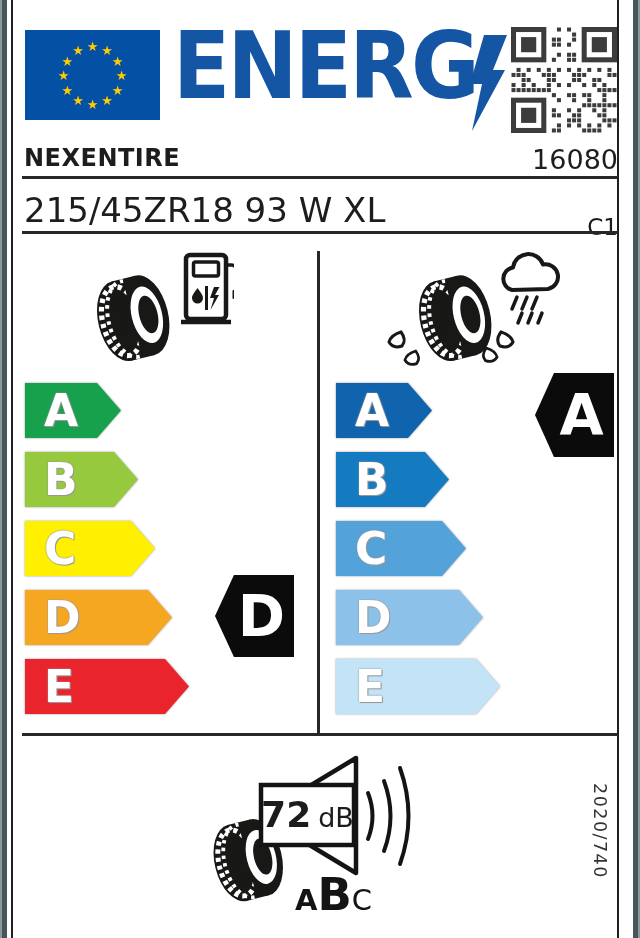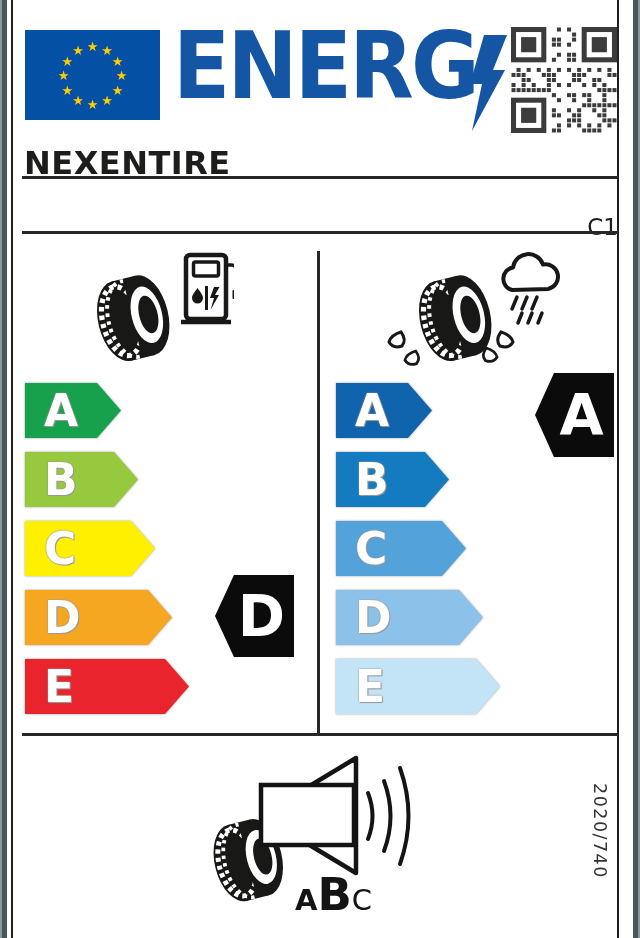--- a/index.html
+++ b/index.html
@@ -13,21 +13,21 @@
   .bline{position:absolute;top:0;height:100%;width:2px;background:#202020;}
   .bline.l{left:11px;} .bline.r{left:617px;}
 
   
   .flag{position:absolute;left:25px;top:30px;width:135px;height:90px;}
   .flag .star{position:absolute;color:#FC0;font-size:13px;transform:translate(-50%,-50%);line-height:1;}
   .energ{position:absolute;left:173px;top:20px;font-size:93px;font-weight:bold;letter-spacing:-3px;line-height:92px;transform:scaleX(.9);transform-origin:left top;white-space:nowrap;}
   .bolt{position:absolute;left:467px;top:35px;}
   .qr{position:absolute;left:511px;top:27px;}
 
-  .brand{position:absolute;left:24px;top:144px;font-size:32px;font-weight:bold;color:#1d1d1b;letter-spacing:.5px;}
+  .brand{position:absolute;left:24px;top:144px;font-size:24px;font-weight:bold;color:#1d1d1b;letter-spacing:.5px;}
   .docnum{position:absolute;right:22px;top:144px;font-size:27px;color:#1d1d1b;}
   .size{position:absolute;left:24px;top:190px;font-size:34px;color:#1d1d1b;}
   .tclass{position:absolute;right:22px;top:214px;font-size:23px;color:#1d1d1b;}
 
   .hr{position:absolute;left:22px;width:596px;height:3px;background:#272727;}
   .hr1{top:176px;} .hr2{top:231px;} .hr3{top:733px;}
   .vr{position:absolute;left:317px;top:251px;width:3px;height:482px;background:#272727;}
 
   
   .arrow{position:absolute;height:55px;filter:drop-shadow(0 0 1px #9b9b9b);}
@@ -224,21 +224,23 @@
       <rect x="95.5" y="75.5" width="4" height="4" fill="#3C3C3C"></rect>
       <rect x="95.5" y="90.5" width="4" height="4" fill="#3C3C3C"></rect>
       <rect x="95.5" y="95.5" width="4" height="4" fill="#3C3C3C"></rect>
       <rect x="100.5" y="45.5" width="4" height="4" fill="#3C3C3C"></rect>
       <rect x="100.5" y="60.5" width="4" height="4" fill="#3C3C3C"></rect>
       <rect x="100.5" y="75.5" width="4" height="4" fill="#3C3C3C"></rect>
       <rect x="100.5" y="90.5" width="4" height="4" fill="#3C3C3C"></rect>
     </svg>
 
   <div class="brand">NEXENTIRE</div>
+  <div class="docnum">16080</div>
   <div class="hr hr1"></div>
+  <div class="size">215/45ZR18 93 W XL</div>
   <div class="tclass">C1</div>
   <div class="hr hr2"></div>
   <div class="vr"></div>
   <div class="hr hr3"></div>
 
   <svg class="icon-left" width="150" height="128" viewBox="0 0 150 128">
     <use href="#tire" x="2" y="16" width="96" height="104"></use>
     <g transform="translate(100,3)" stroke="#181816" fill="#fff">
       <rect x="2" y="2" width="40" height="64" rx="4" stroke-width="4.5"></rect>
       <rect x="9.5" y="9" width="25" height="14" rx="2" stroke-width="3.5"></rect>
@@ -335,20 +337,24 @@
     <svg width="235" height="180" viewBox="0 0 235 180">
       <use href="#tire" x="0" y="62" width="92" height="104"></use>
       <polygon points="85,53 153,12 153,127 85,86" fill="#fff" stroke="#141414" stroke-width="4.5" stroke-linejoin="round"></polygon>
       <rect x="58" y="39" width="93" height="60" fill="#fff" stroke="#141414" stroke-width="4.5"></rect>
       <g fill="none" stroke="#141414" stroke-width="4" stroke-linecap="round">
         <path d="M165 47 Q174 70 165 93"></path>
         <path d="M181 35 Q194 70 181 105"></path>
         <path d="M197 22 Q214 70 197 118"></path>
       </g>
     </svg>
+    <div class="noise-db">
+      <span class="db-num">72</span>
+      <span class="db-unit">dB</span>
+    </div>
     <div class="noise-abc">
       <span class="na">A</span>
       <span class="nb">B</span>
       <span class="nc">C</span>
     </div>
   </div>
 
   <div class="reg">2020/740</div>
 </div>
 

